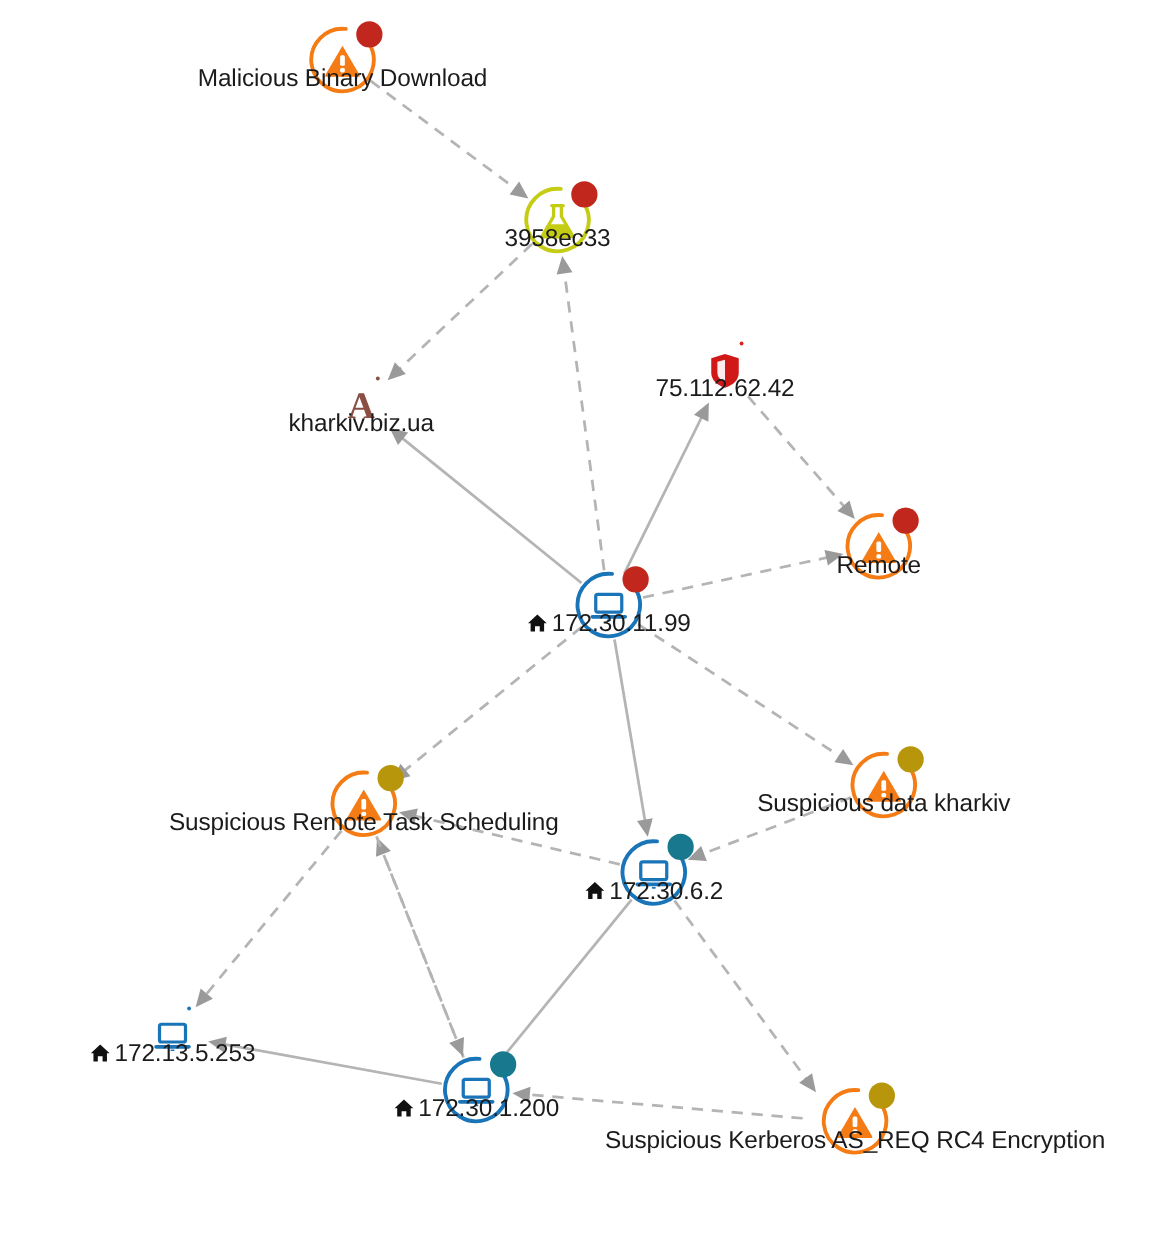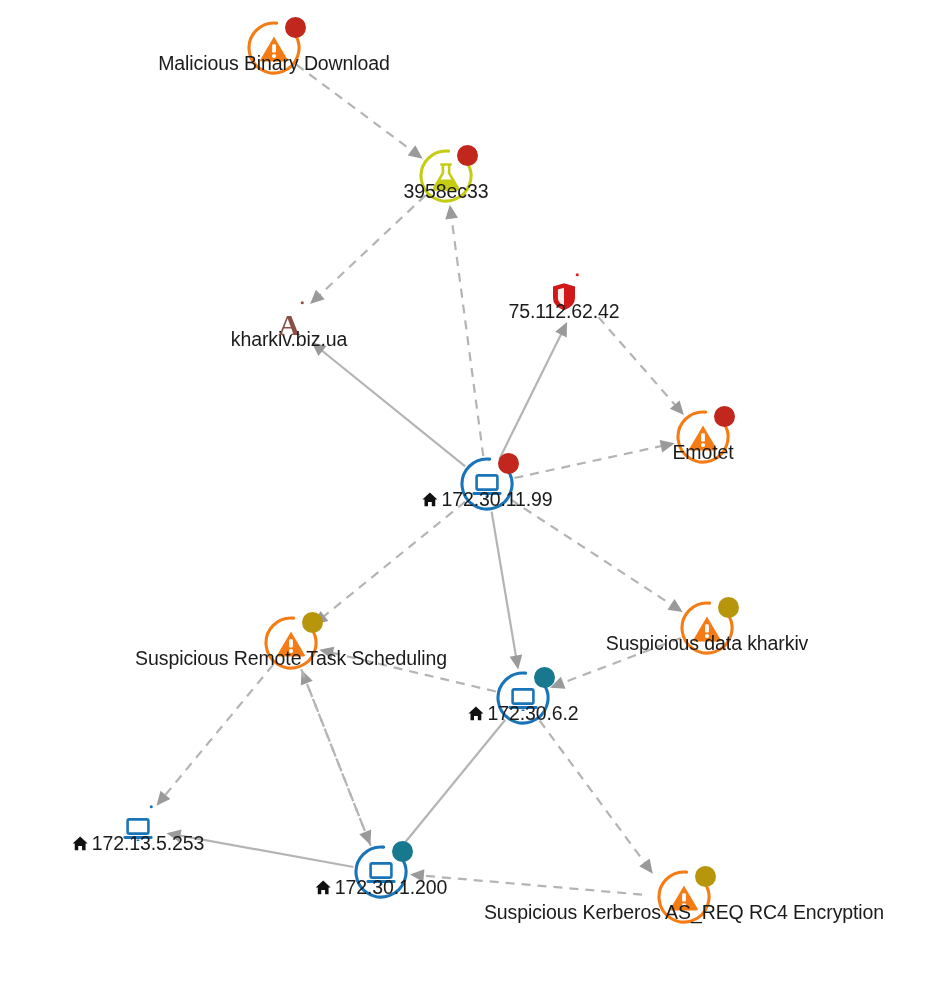--- a/index.html
+++ b/index.html
@@ -107,21 +107,21 @@
         <div class="node-ring">
           <svg width="56" height="56" viewBox="0 0 56 56">
             <path d="M 41.25 6.80 A 25 25 0 1 1 41.25 6.80" fill="none" stroke="#8a4e45" stroke-width="3.1" stroke-linecap="round"></path>
           </svg>
           <svg width="56" height="56" viewBox="0 0 56 56">
             <text x="28" y="38.5" text-anchor="middle" font-family="&quot;Liberation Serif&quot;,serif" font-size="30" font-weight="700" fill="#8a4e45">A</text>
           </svg>
         </div>
         <div class="node-label"><span>kharkiv.biz.ua</span></div>
       </div>
-      <div class="node" style="left: 564px; top: 296px;">
+      <div class="node" style="left: 580px; top: 296px;">
         <div class="node-ring">
           <svg width="56" height="56" viewBox="0 0 56 56">
             <path d="M 41.25 6.80 A 25 25 0 1 1 41.25 6.80" fill="none" stroke="#e02020" stroke-width="3.1" stroke-linecap="round"></path>
           </svg>
           <svg width="56" height="56" viewBox="0 0 56 56">
             <path d="M28 15.2 L39 18.6 V30 q0 8.4 -11 12.2 Q17 38.4 17 30 V18.6 Z" fill="#d01818"></path>
             <path d="M28 19.8 V37.6 q-6.1 -2.4 -6.1 -7.6 V21.4 Z" fill="#fff" opacity="0.92"></path>
           </svg>
         </div>
         <div class="node-label"><span>75.112.62.42</span></div>
@@ -131,21 +131,21 @@
           <svg width="56" height="56" viewBox="0 0 56 56">
             <path d="M 49.20 14.75 A 25 25 0 1 1 30.61 3.14" fill="none" stroke="#f57c14" stroke-width="3.1" stroke-linecap="round"></path>
           </svg>
           <svg width="56" height="56" viewBox="0 0 56 56">
             <path d="M28 16.5 L41.5 39.5 Q42.6 41.4 40.4 41.4 L15.6 41.4 Q13.4 41.4 14.5 39.5 Z" fill="#f57c14"></path>
             <rect x="26.1" y="24.2" width="3.8" height="8.4" rx="1.3" fill="#fff"></rect>
             <rect x="26.1" y="34.3" width="3.8" height="3.6" rx="1.3" fill="#fff"></rect>
           </svg>
           <span class="node-badge" style="background: rgb(193, 39, 28);"></span>
         </div>
-        <div class="node-label"><span>Emotet</span></div>
+        <div class="node-label"><span>Remote</span></div>
       </div>
       <div class="node" style="left: 487px; top: 484px;">
         <div class="node-ring">
           <svg width="56" height="56" viewBox="0 0 56 56">
             <path d="M 49.20 14.75 A 25 25 0 1 1 30.61 3.14" fill="none" stroke="#1a74b8" stroke-width="3.1" stroke-linecap="round"></path>
           </svg>
           <svg width="56" height="56" viewBox="0 0 56 56">
             <rect x="17.6" y="19.4" width="20.8" height="14.2" rx="1.6" fill="none" stroke="#1a74b8" stroke-width="2.6"></rect>
             <rect x="13.4" y="36.0" width="29.2" height="2.9" rx="1.45" fill="#1a74b8"></rect>
             <rect x="26.4" y="39.6" width="3.2" height="1.3" rx="0.6" fill="#1a74b8"></rect>

